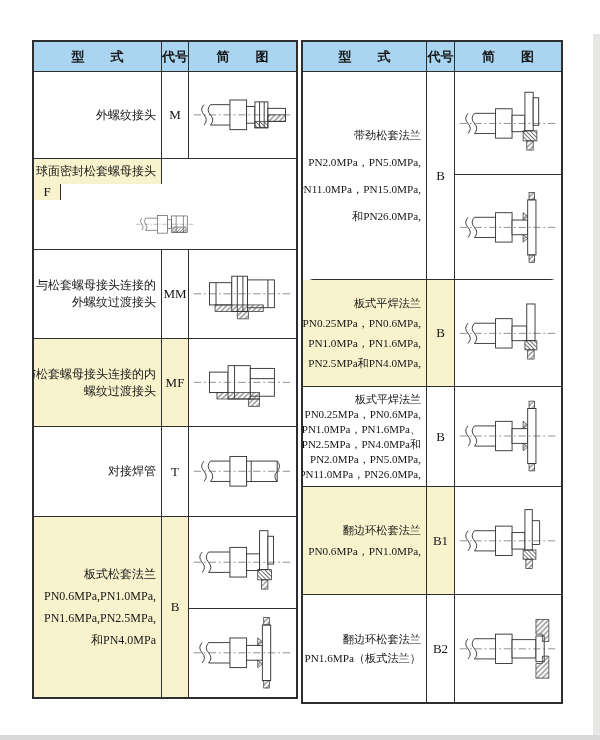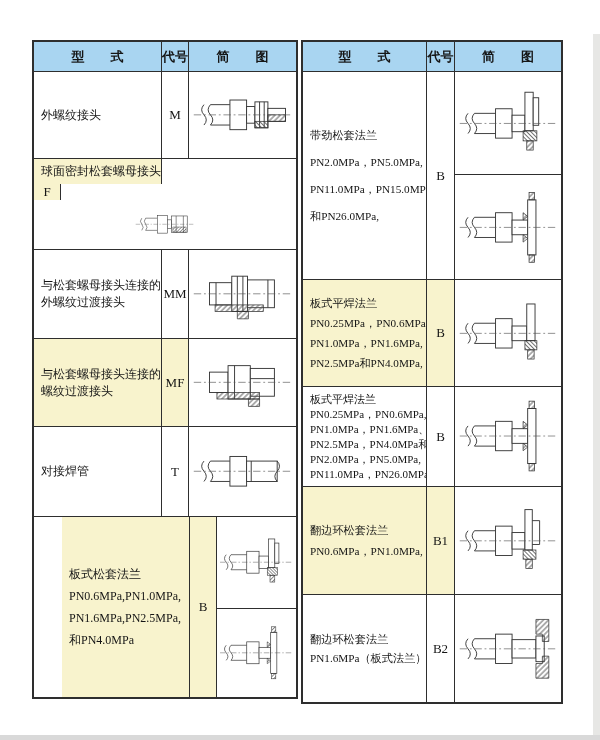--- a/index.html
+++ b/index.html
@@ -5,21 +5,21 @@
   html,body{margin:0;padding:0;background:#ffffff;}
   .canvas{position:relative;width:600px;height:740px;background:#ffffff;overflow:hidden;color:var(--text,#151515);}
   .title{position:absolute;left:33px;top:10px;font:bold 13px "Liberation Sans",sans-serif;white-space:nowrap;letter-spacing:.2px;}
   .tbl{position:absolute;border:2px solid var(--border,#2e2e2e);background:#fff;box-sizing:border-box;}
   .trow{display:flex;border-bottom:1px solid var(--border,#2e2e2e);box-sizing:border-box;}
   .trow:last-child{border-bottom:0;}
   .cell{box-sizing:border-box;border-right:1px solid var(--border,#2e2e2e);display:flex;flex-direction:column;justify-content:center;background:#fff;overflow:hidden;}
   .cell:last-child{border-right:0;flex:1;}
   .cell.hl{background:var(--hl,#f8f3cd);}
   .hdr .cell{background:var(--hbg,#a9d5f1);align-items:center;justify-content:center;font:bold 13px "Liberation Serif",serif;flex-direction:row;}
-  .cell.type{padding:3px 13px 3px 7px;align-items:flex-start;}
+  .cell.type{padding:3px 5px 3px 7px;align-items:flex-end;}
   .tline{font-family:"Liberation Serif",serif;white-space:nowrap;}
   .cell.code{align-items:center;font:13px "Liberation Serif",serif;}
   .cell.diag{padding:0;}
   .sub{display:flex;align-items:center;justify-content:center;border-bottom:1px solid var(--border,#2e2e2e);box-sizing:border-box;}
   .sub:last-child{border-bottom:0;flex:1;}
   .fig{width:100%;height:100%;display:flex;align-items:center;justify-content:center;}
   .fig svg{width:97%;height:95%;display:block;}
   .edge-right{position:absolute;top:34px;right:0;width:7px;bottom:0;background:var(--edge,#e7e7e5);}
   .edge-bottom{position:absolute;left:0;right:0;bottom:0;height:5px;background:#d9d9d9;}
 </style>
@@ -195,21 +195,21 @@
               <line x1="21" y1="53" x2="42" y2="53" stroke="#333" stroke-width="1" fill="none"></line>
               <rect x="42" y="26" width="18" height="32" fill="#ffffff" stroke="#333" stroke-width="1"></rect>
               <rect x="60" y="31" width="33" height="22" fill="#ffffff" stroke="#333" stroke-width="1"></rect>
               <line x1="65" y1="31" x2="65" y2="53" stroke="#333" stroke-width="1" fill="none"></line>
               <path d="M93 31 q 5 5.5 0 11 q -5 5.5 0 11" stroke="#333" stroke-width="1" fill="none"></path>
               <line x1="3" y1="42" x2="109" y2="42" stroke="#555" stroke-width="0.7" stroke-dasharray="8 3 2 3"></line>
             </svg>
           </div>
         </div>
       </div>
-      <div class="trow" style="height: 180px; margin-left: 28px;">
+      <div class="trow" style="height: 180px;">
         <div class="cell type hl" style="width: 128px; font-size: 12px; line-height: 22px;">
           <div class="tline">板式松套法兰</div>
           <div class="tline">PN0.6MPa,PN1.0MPa,</div>
           <div class="tline">PN1.6MPa,PN2.5MPa,</div>
           <div class="tline">和PN4.0MPa</div>
         </div>
         <div class="cell code hl" style="width: 27px;">
           <span>B</span>
         </div>
         <div class="cell diag">
@@ -272,21 +272,21 @@
         <div class="cell" style="width: 124px;">
           <span>型　　式</span>
         </div>
         <div class="cell" style="width: 28px;">
           <span>代号</span>
         </div>
         <div class="cell">
           <span>简　　图</span>
         </div>
       </div>
-      <div class="trow" style="height: 208px;">
+      <div class="trow" style="height: 208px; border-radius: 10px;">
         <div class="cell type" style="width: 124px; font-size: 11.2px; line-height: 27px;">
           <div class="tline">带劲松套法兰</div>
           <div class="tline">PN2.0MPa，PN5.0MPa,</div>
           <div class="tline">PN11.0MPa，PN15.0MPa,</div>
           <div class="tline">和PN26.0MPa,</div>
         </div>
         <div class="cell code" style="width: 28px;">
           <span>B</span>
         </div>
         <div class="cell diag">

